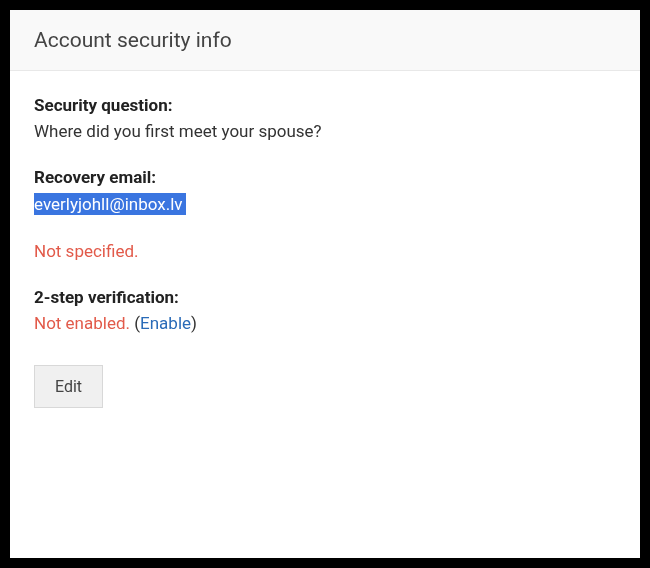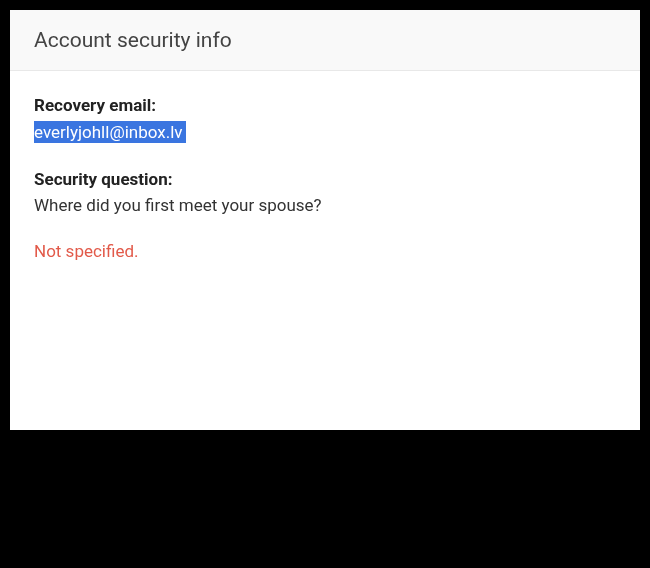--- a/index.html
+++ b/index.html
@@ -10,21 +10,21 @@
     body {
       font-family: -apple-system, BlinkMacSystemFont, "Segoe UI", Roboto, "Helvetica Neue", Arial, sans-serif;
       background: #000;
       width: 650px;
       height: 568px;
       padding: 10px;
     }
     .card {
       background: #fff;
       width: 630px;
-      height: 420px;
+      height: 548px;
     }
     .card-header {
       background: #f9f9f9;
       border-bottom: 1px solid #e8e8e8;
       padding: 18px 24px;
     }
     .card-title {
       font-size: 21px;
       font-weight: 400;
       color: #444;
@@ -84,29 +84,36 @@
 </head>
 <body>
 
 <div class="card">
   <div class="card-header">
     <div class="card-title">Account security info</div>
   </div>
   <div class="card-body">
 
     <div class="field">
-      <div class="field-label">Recovery email:</div>
-      <div><span class="field-value highlighted">everlyjohll@inbox.lv</span></div>
+      <div class="field-label">Security question:</div>
+      <div class="field-value">Where did you first meet your spouse?</div>
     </div>
 
     <div class="field">
-      <div class="field-label">Security question:</div>
-      <div class="field-value">Where did you first meet your spouse?</div>
+      <div class="field-label">Recovery email:</div>
+      <div><span class="field-value highlighted">everlyjohll@inbox.lv</span></div>
     </div>
 
     <div class="field">
       <div class="not-specified">Not specified.</div>
     </div>
 
+    <div class="field">
+      <div class="field-label">2-step verification:</div>
+      <div class="two-step-line">
+        <span class="not-specified">Not enabled.</span><span class="paren"> (</span><a class="link">Enable</a><span class="paren">)</span>
+      </div>
+    </div>
 
+    <button class="edit-button">Edit</button>
 
   </div>
 </div>
 
 </body></html>

